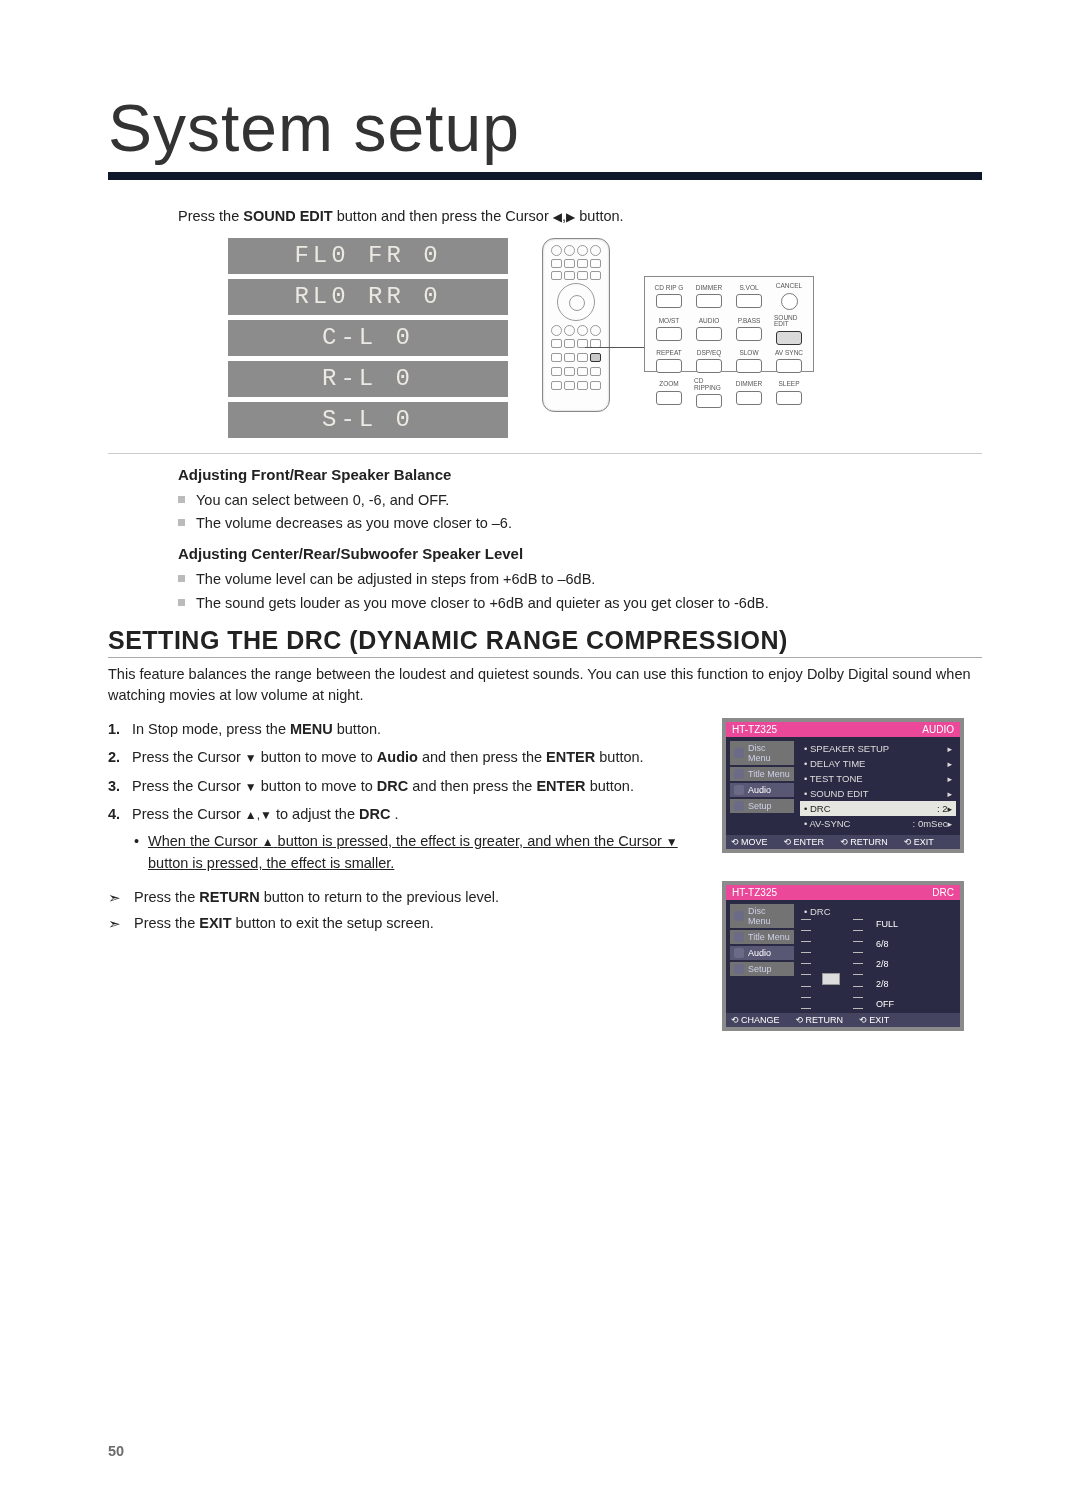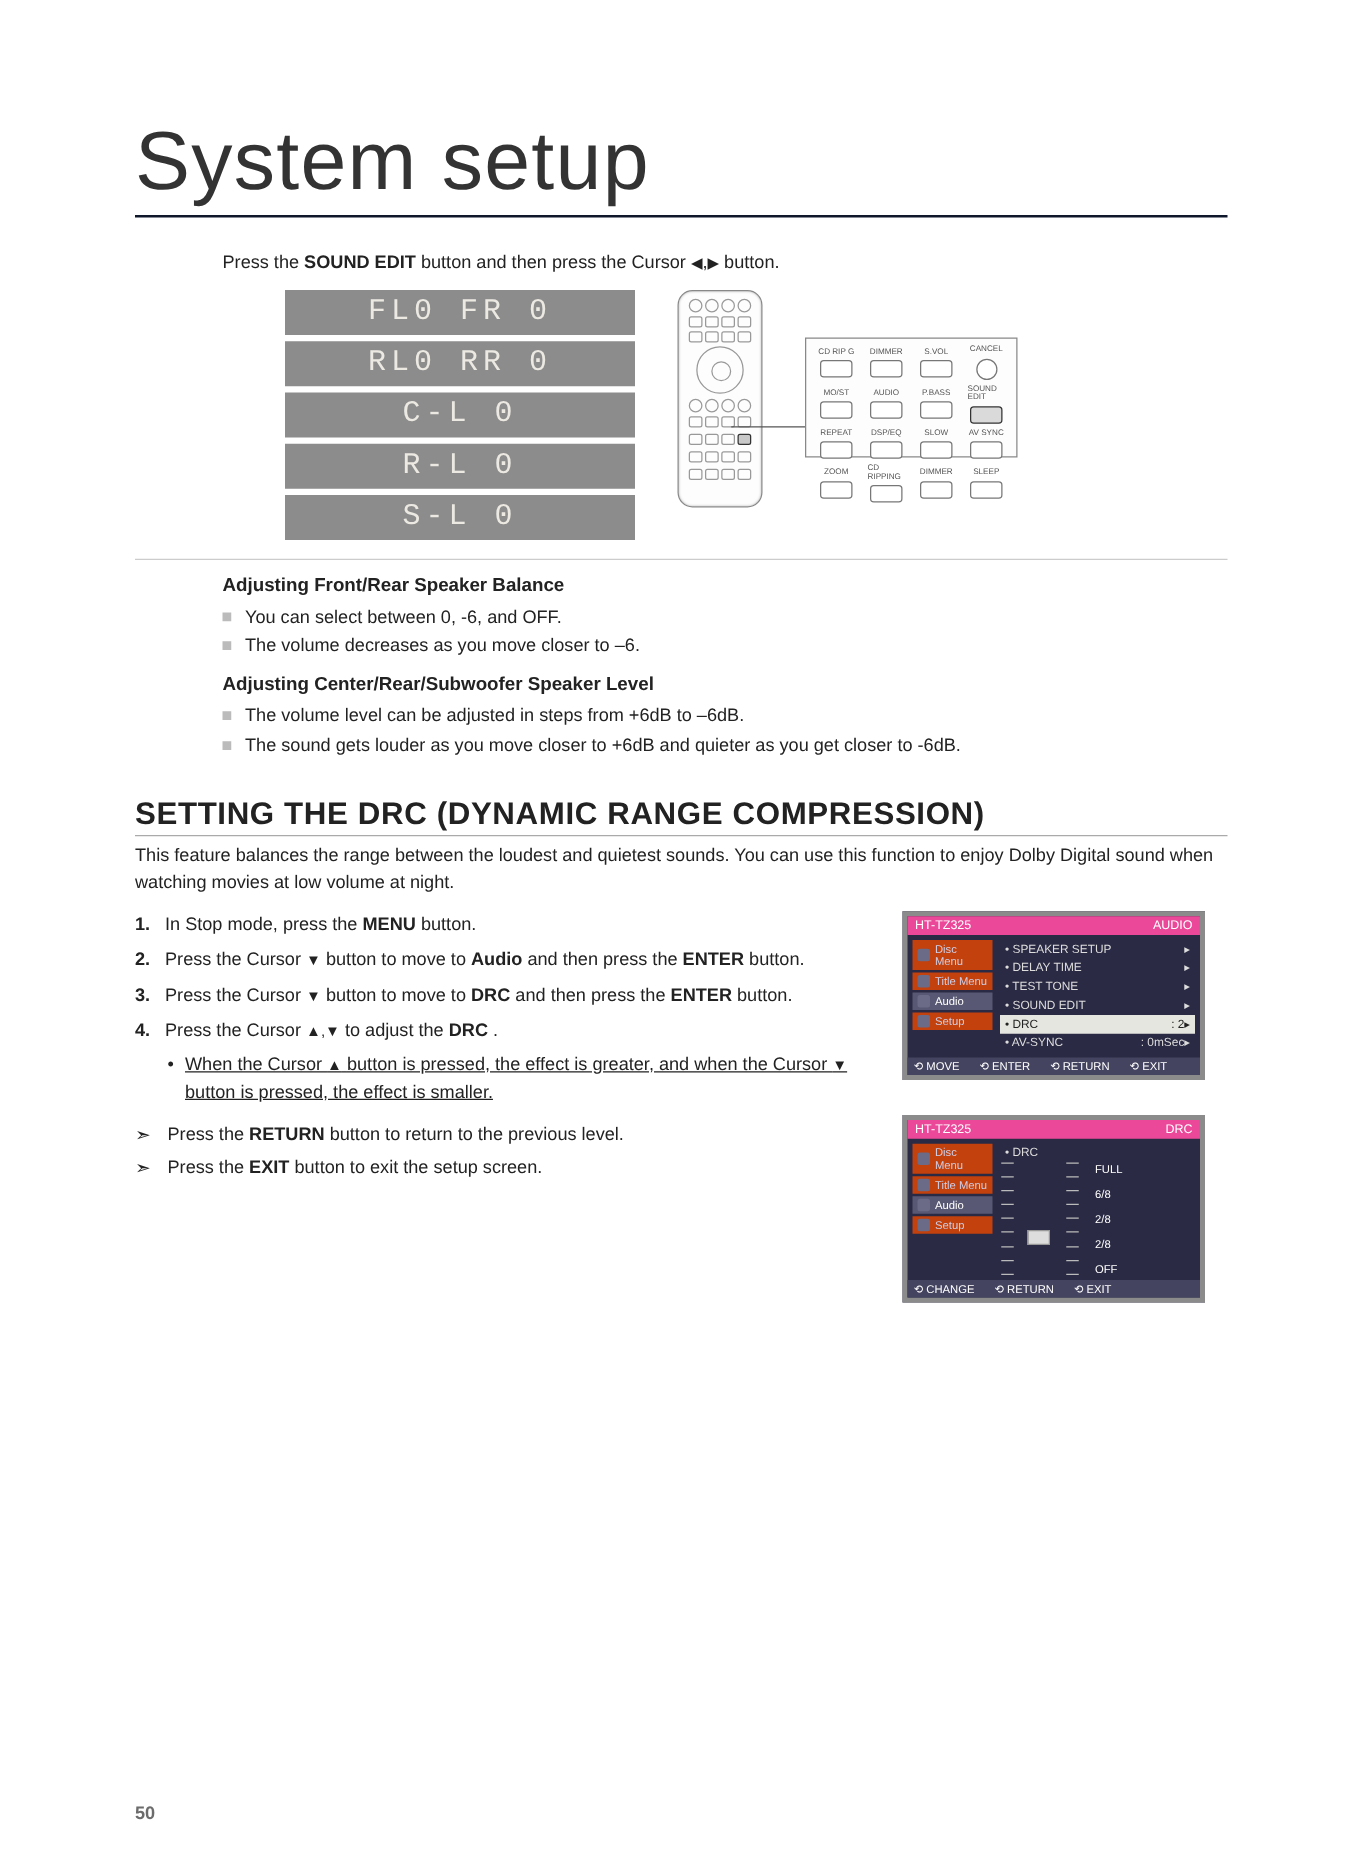--- a/index.html
+++ b/index.html
@@ -14,21 +14,21 @@
     height: 1495px;
     box-sizing: border-box;
     padding: 90px 98px 70px 108px;
     position: relative;
   }
   .big-title {
     font-size: 66px;
     font-weight: 300;
     letter-spacing: 1px;
     color: #333;
-    border-bottom: 2px solid #0f172a;
+    border-bottom: 8px solid #0f172a;
     padding-bottom: 6px;
     margin-bottom: 28px;
     font-family: "Helvetica Neue", Helvetica, Arial, sans-serif;
   }
   .section-h {
     font-size: 25px;
     font-weight: 700;
     letter-spacing: 0.5px;
     margin: 4px 0 6px 0;
     border-bottom: 1px solid #aaa;
@@ -147,21 +147,21 @@
     margin-bottom:28px;
   }
   .osd .top {
     display:flex; justify-content:space-between;
     background:#ec4899; color:#fff; padding:2px 6px; font-size:10px;
     margin:-4px -4px 4px -4px;
   }
   .osd .body { display:flex; }
   .osd .side { width:64px; }
   .osd .side div {
-    background:#c2410c; color:#cfcfe9; font-size:9px;
+    background:#737373; color:#cfcfe9; font-size:9px;
     padding:2px 4px; margin-bottom:2px; display:flex; align-items:center; gap:4px;
   }
   .osd .side div.sel { background:#585874; color:#fff; }
   .osd .side .ic { width:10px; height:10px; background:#6b6b88; border-radius:2px; }
   .osd .main { flex:1; padding-left:6px; }
   .osd .main .row { display:flex; justify-content:space-between; font-size:9.5px; padding:2px 4px; color:#ddd; }
   .osd .main .row.sel { background:#e6e6e0; color:#222; }
   .osd .main .row .caret::after { content:"▸"; font-size:9px; }
   .osd .foot {
     display:flex; gap:16px; background:#444460; color:#fff;
@@ -344,21 +344,21 @@
     <li>You can select between 0, -6, and OFF.</li>
     <li>The volume decreases as you move closer to –6.</li>
   </ul>
 
   <div class="subhead">Adjusting Center/Rear/Subwoofer Speaker Level</div>
   <ul class="sq">
     <li>The volume level can be adjusted in steps from +6dB to –6dB.</li>
     <li>The sound gets louder as you move closer to +6dB and quieter as you get closer to -6dB.</li>
   </ul>
 
-  <div class="section-h" style="margin-top:28px;">SETTING THE DRC (DYNAMIC RANGE COMPRESSION)</div>
+  <div class="section-h" style="margin-top:11px;">SETTING THE DRC (DYNAMIC RANGE COMPRESSION)</div>
 
   <p class="para">This feature balances the range between the loudest and quietest sounds. You can use this function to enjoy Dolby Digital sound when watching movies at low volume at night.</p>
 
   <div class="drc-flex">
     <div class="drc-left">
       <ol class="steps">
         <li>
           <span>In Stop mode, press the </span>
           <b>MENU</b>
           <span> button.</span>

